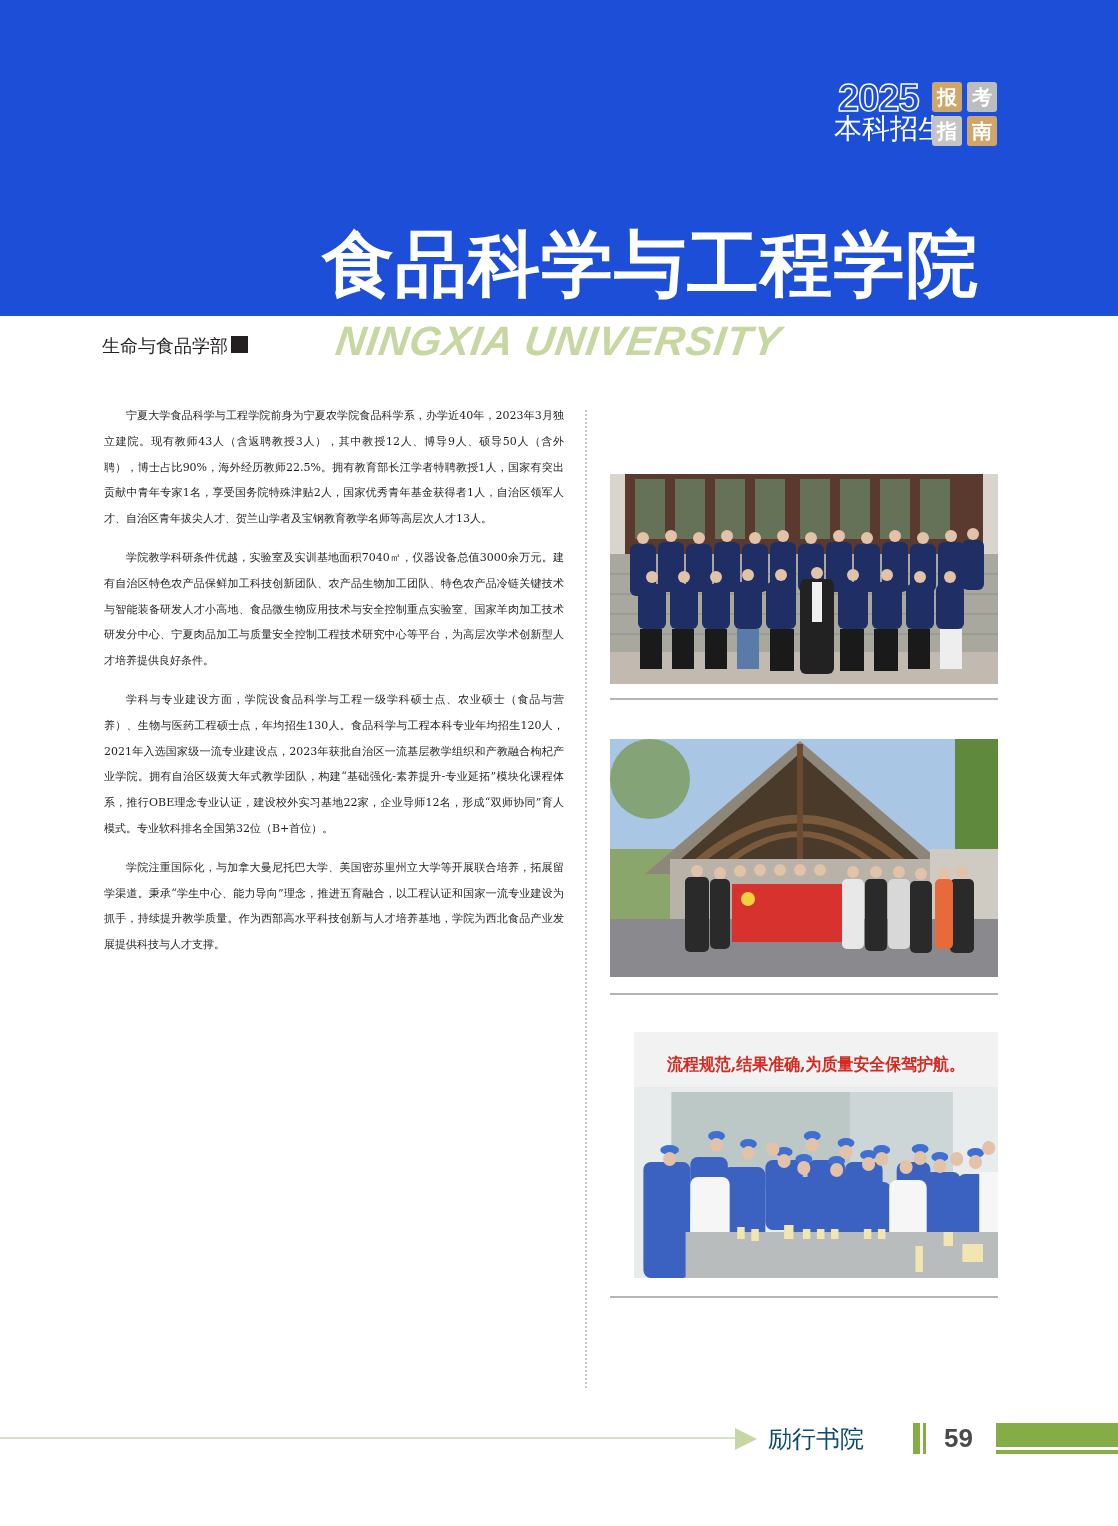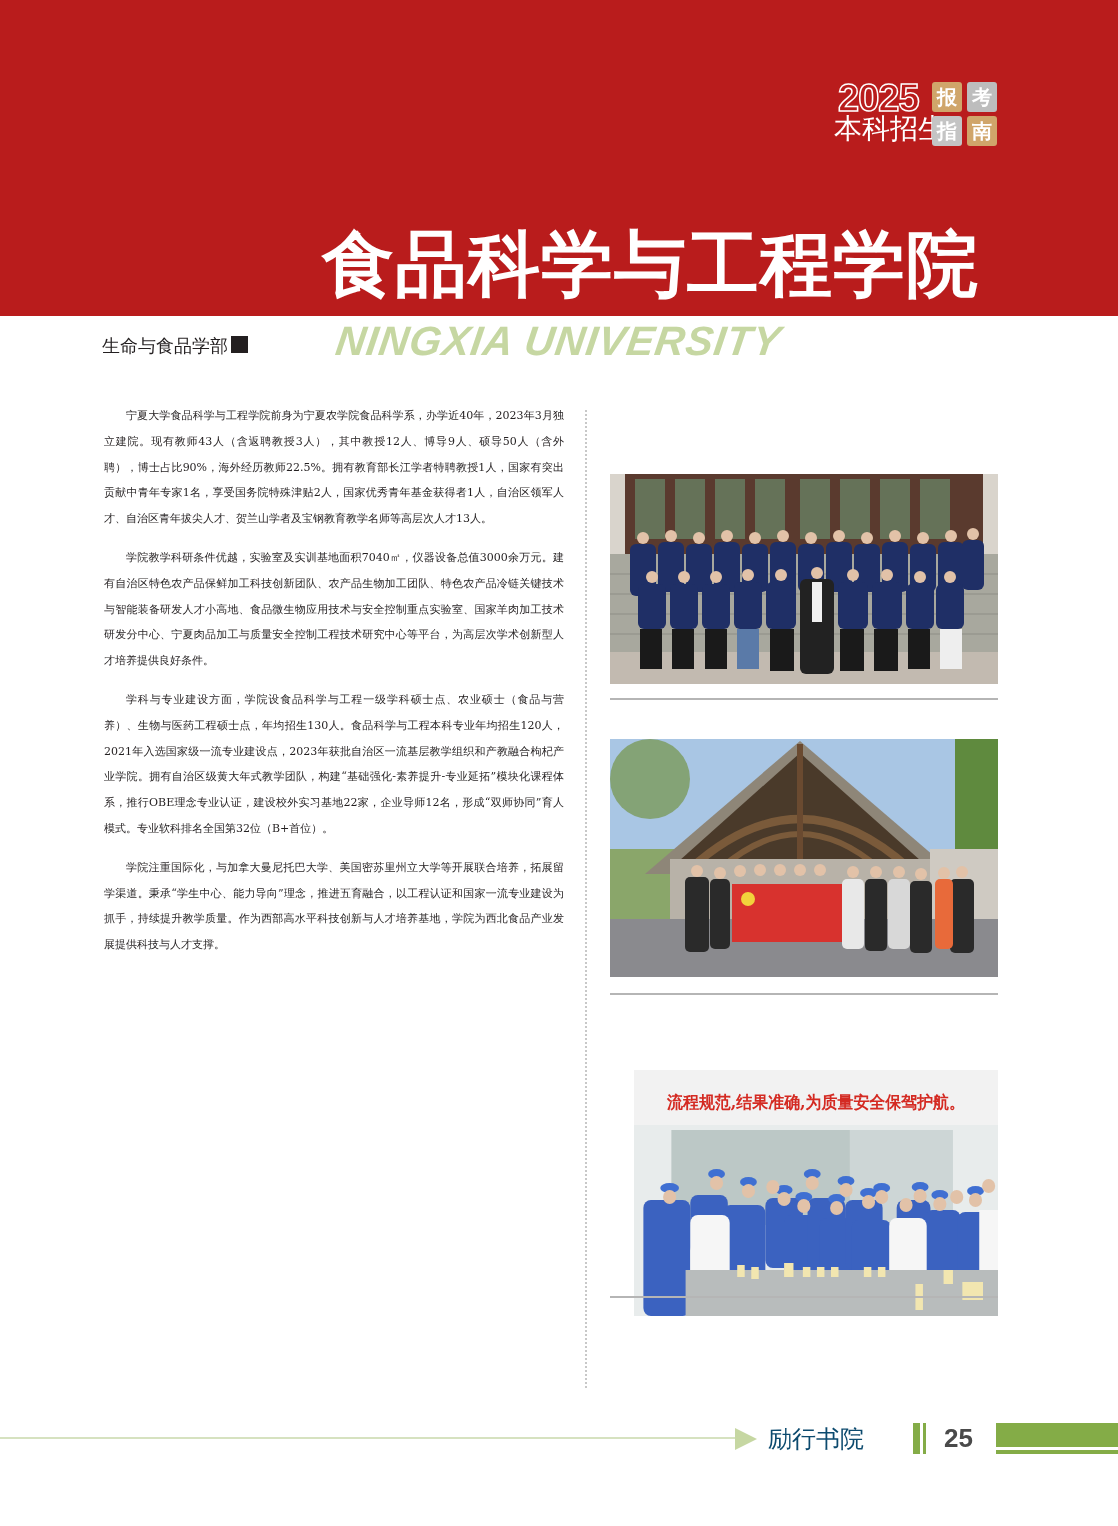--- a/index.html
+++ b/index.html
@@ -1,20 +1,20 @@
 <!DOCTYPE html>
 <html><head>
   <meta charset="utf-8">
   <style>
     * { box-sizing: border-box; margin: 0; padding: 0; }
     html, body { width: 1118px; height: 1526px; background: #ffffff; overflow: hidden; }
     body { position: relative; font-family: "DejaVu Serif", "Liberation Serif", serif; color: #231f20; }
 
     
-    .header-band { position: absolute; left: 0; top: 0; width: 1118px; height: 316px; background: #b91c1c; }
+    .header-band { position: absolute; left: 0; top: 0; width: 1118px; height: 316px; background: #1d4ed8; }
     .badge { position: absolute; left: 834px; top: 80px; width: 170px; height: 70px; }
     .badge-year { position: absolute; left: 4px; top: -2px; font-family: "Liberation Sans", sans-serif; font-weight: bold; font-size: 38px; line-height: 40px; letter-spacing: -1px; color: transparent; -webkit-text-stroke: 1.5px #ffffff; }
     .badge-sub { position: absolute; left: 0; top: 38px; font-family: Liberation Mono, monospace; font-size: 28px; line-height: 26px; color: #ffffff; }
     .tile { position: absolute; width: 30px; height: 30px; border-radius: 3px; display: flex; align-items: center; justify-content: center; color: #ffffff; font-family: "DejaVu Serif", serif; font-weight: bold; font-size: 20px; }
     .tile.t1 { left: 98px; top: 2px; background: #d0a56a; }
     .tile.t2 { left: 133px; top: 2px; background: #bdbdbd; }
     .tile.t3 { left: 98px; top: 36px; background: #c4c4c4; }
     .tile.t4 { left: 133px; top: 36px; background: #d0a56a; }
 
     .page-title { position: absolute; left: 300px; top: 222px; font-family: "DejaVu Serif", "Liberation Serif", serif; font-weight: bold; font-size: 72px; line-height: 84px; color: #ffffff; letter-spacing: 1px; white-space: nowrap; margin-left: 22px; }
@@ -200,21 +200,21 @@
         <circle cx="266" cy="133" r="6"></circle>
       <circle cx="289" cy="133" r="6"></circle>
         <circle cx="311" cy="135" r="6"></circle>
         <circle cx="334" cy="134" r="6"></circle>
       <circle cx="352" cy="133" r="6"></circle>
     </g>
   </svg>
 </div>
 <div class="photo-sep" style="top:993px;"></div>
 
-<div class="photo" style="top:1070px;height:246px;padding-left:24px;">
+<div class="photo" style="top:1032px;height:246px;padding-left:24px;">
   <svg viewBox="0 0 388 246" preserveAspectRatio="none">
     <rect width="388" height="246" fill="#e8ecec"></rect>
     <rect x="0" y="0" width="388" height="55" fill="#f2f2f2"></rect>
     <g fill="#d42a22">
       <rect x="2" y="20" width="370" height="18" opacity="0.0"></rect>
     </g>
     <text x="194" y="38" text-anchor="middle" font-family="DejaVu Serif, serif" font-weight="bold" font-size="17" fill="#d42a22">流程规范,结果准确,为质量安全保驾护航。</text>
     <rect x="40" y="60" width="300" height="95" fill="#cdd6d6"></rect>
     <rect x="40" y="60" width="190" height="95" fill="#bcc8c6"></rect>
     <g fill="#3b62c0">
@@ -286,15 +286,15 @@
 </div>
 <div class="photo-sep" style="top:1296px;"></div>
 
 <div class="footer-line"></div>
 <div class="footer-arrow"></div>
 <div class="footer-label">励行书院</div>
 <div class="footer-bars">
     <span class="b1"></span>
     <span class="b2"></span>
   </div>
-<div class="page-number">25</div>
+<div class="page-number">59</div>
 <div class="footer-block"></div>
 <div class="footer-block-line"></div>
 
 </body></html>

